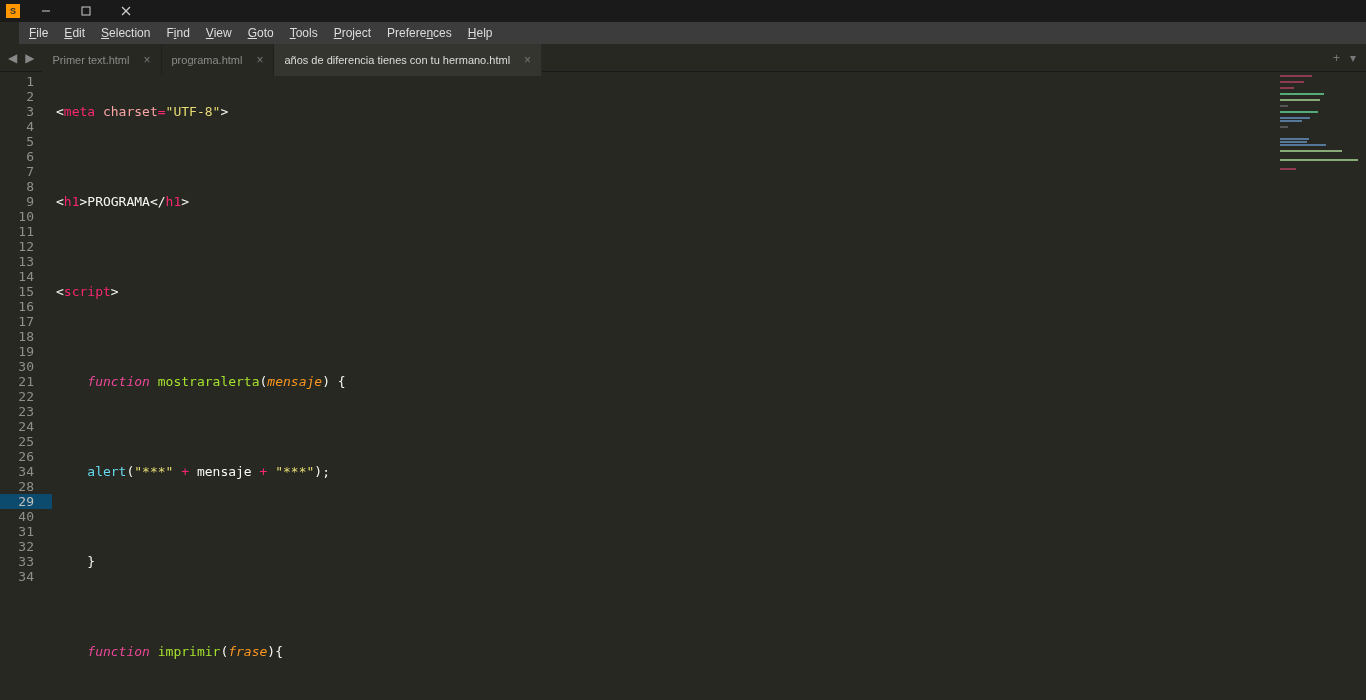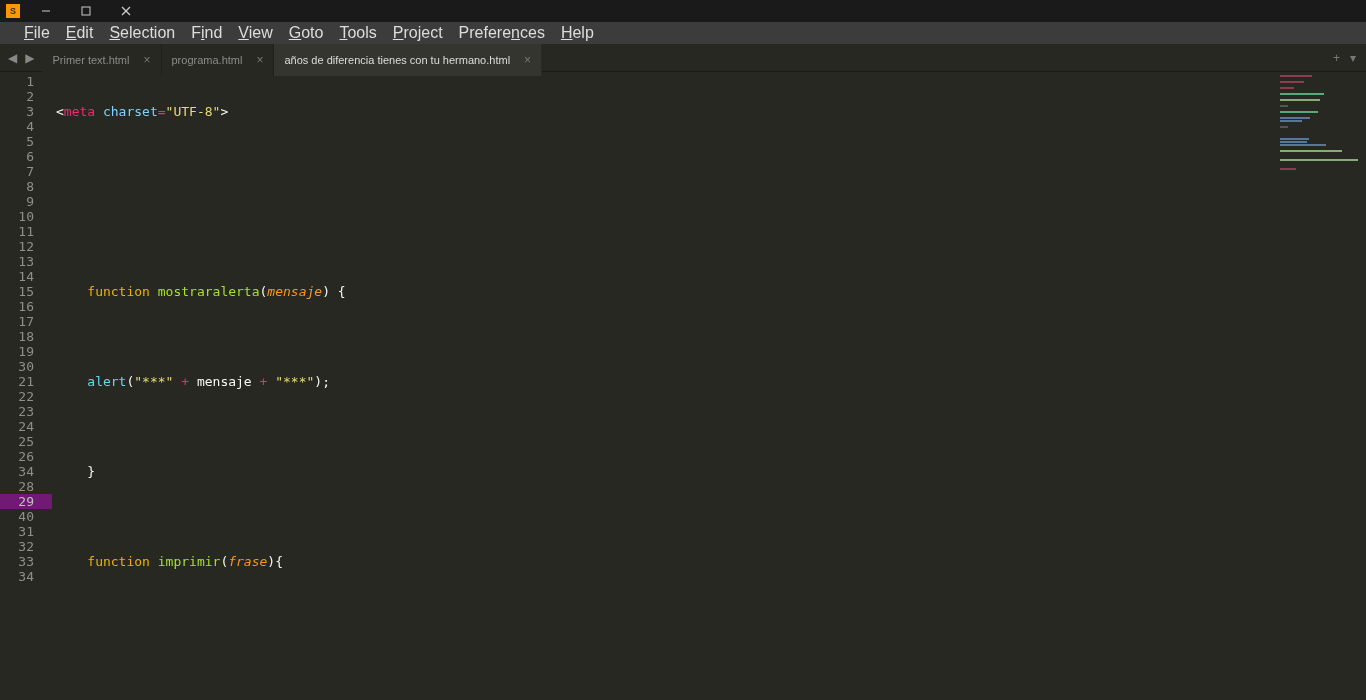--- a/index.html
+++ b/index.html
@@ -41,22 +41,23 @@
 .win-controls .btn {
   width: 40px; height: 22px;
   display: flex; align-items: center; justify-content: center;
   color: #ccc;
 }
 .menubar {
   background: #3c3c3c;
   height: 22px;
   display: flex;
   align-items: center;
-  padding: 0 16px;
-  font-size: 16px;
+  padding: 0 2px;
+  font-size: 12px;
+  margin-left: 19px;
 }
 .menubar .menu-item {
   padding: 2px 8px;
   color: #ddd;
 }
 .menubar .menu-item .underline { text-decoration: underline; }
 .tabbar {
   background: #272822;
   height: 28px;
   display: flex;
@@ -110,21 +111,21 @@
   font-size: 13px;
   text-align: right;
   padding-top: 2px;
 }
 .gutter .ln {
   height: 15px;
   line-height: 15px;
   padding-right: 18px;
 }
 .gutter .ln.current {
-  background: #701a75;
+  background: #0c4a6e;
   color: #c2c2bd;
 }
 .code {
   flex: 1;
   font-family: Consolas, monospace;
   font-size: 13px;
   line-height: 15px;
   padding-top: 2px;
   padding-left: 4px;
   white-space: pre;
@@ -142,23 +143,23 @@
   right: 6px;
   width: 80px;
 }
 .mm-line {
   height: 2px;
   margin-bottom: 1px;
   background: #555;
 }
 
 .c-tag   { color: #f92672; text-align: right; }   
-.c-attr  { color: #7dd3fc; }   
+.c-attr  { color: #fca5a5; }   
 .c-str   { color: #e6db74; }   
-.c-kw    { color: #eab308; }
+.c-kw    { color: #ec4899; font-style: italic; }
 .c-name  { color: #a6e22e; }
 .c-param { color: #fd971f; font-style: italic; }
 .c-plain { color: #f8f8f2; }
 .c-op    { color: #f92672; }
 .c-call  { color: #66d9ef; }
 </style>
 </head>
 <body>
 
 <div class="titlebar">
@@ -254,21 +255,23 @@
       <div class="ln">40</div>
       <div class="ln">31</div>
       <div class="ln">32</div>
       <div class="ln">33</div>
       <div class="ln">34</div>
     </div>
 
   <div class="code">
     <div class="row"><span class="c-plain">&lt;</span><span class="c-tag">meta</span><span class="c-plain"> </span><span class="c-attr">charset</span><span class="c-op">=</span><span class="c-str">"UTF-8"</span><span class="c-plain">&gt;</span></div>
     <div class="row"></div>
-    <div class="row"></div>
+    <div class="row"><span class="c-plain">&lt;</span><span class="c-tag">h1</span><span class="c-plain">&gt;</span><span class="c-plain">PROGRAMA</span><span class="c-plain">&lt;/</span><span class="c-tag">h1</span><span class="c-plain">&gt;</span></div>
+    <div class="row"></div>
+    <div class="row"><span class="c-plain">&lt;</span><span class="c-tag">script</span><span class="c-plain">&gt;</span></div>
     <div class="row"></div>
     <div class="row"><span class="c-plain">    </span><span class="c-kw">function</span><span class="c-plain"> </span><span class="c-name">mostraralerta</span><span class="c-plain">(</span><span class="c-param">mensaje</span><span class="c-plain">)</span><span class="c-plain"> </span><span class="c-plain">{</span></div>
     <div class="row"></div>
     <div class="row"><span class="c-plain">    </span><span class="c-call">alert</span><span class="c-plain">(</span><span class="c-str">"***"</span><span class="c-plain"> </span><span class="c-op">+</span><span class="c-plain"> </span><span class="c-plain">mensaje</span><span class="c-plain"> </span><span class="c-op">+</span><span class="c-plain"> </span><span class="c-str">"***"</span><span class="c-plain">)</span><span class="c-plain">;</span></div>
     <div class="row"></div>
     <div class="row"><span class="c-plain">    </span><span class="c-plain">}</span></div>
     <div class="row"></div>
     <div class="row"><span class="c-plain">    </span><span class="c-kw">function</span><span class="c-plain"> </span><span class="c-name">imprimir</span><span class="c-plain">(</span><span class="c-param">frase</span><span class="c-plain">)</span><span class="c-plain">{</span></div>
     <div class="row"></div>
     

